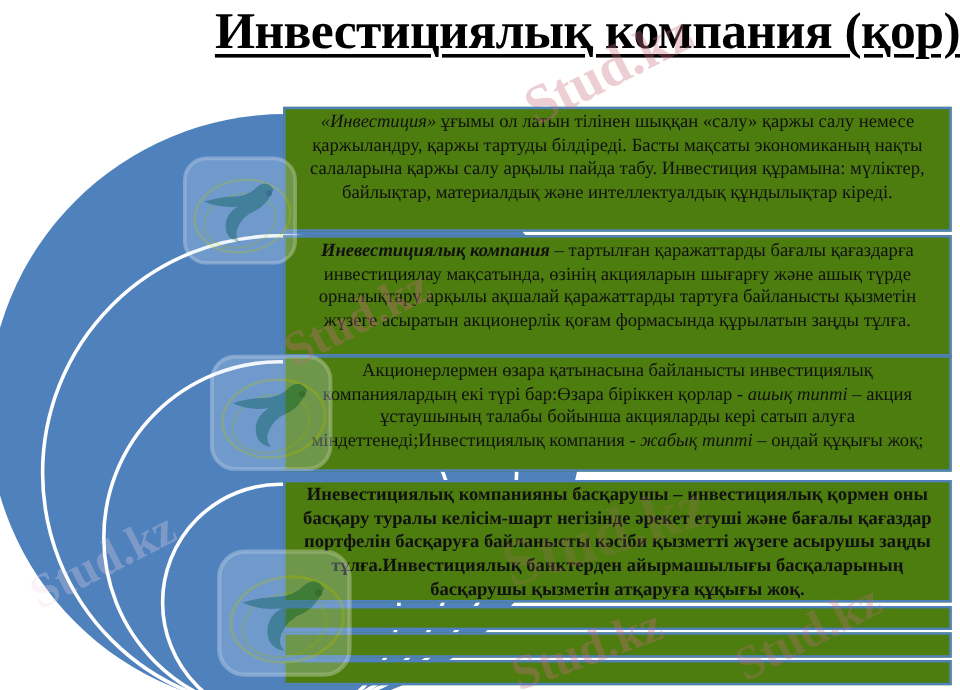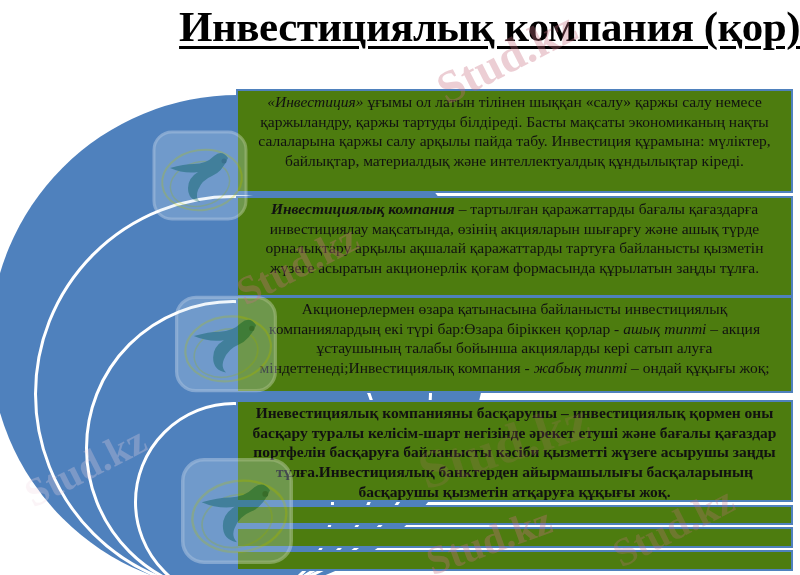--- a/index.html
+++ b/index.html
@@ -67,21 +67,21 @@
     <div class="circle ring3"></div>
     <div class="circle ring4"></div>
   </div>
 
   <h1 class="title">Инвестициялық компания (қор)</h1>
 
   <div class="box b1">
       <div class="box-text"><span class="seg-italic">«Инвестиция»</span><span class="seg-normal"> ұғымы ол латын тілінен шыққан «салу» қаржы салу немесе қаржыландру, қаржы тартуды білдіреді. Басты мақсаты экономиканың нақты салаларына қаржы салу арқылы пайда табу. Инвестиция құрамына: мүліктер, байлықтар, материалдық және интеллектуалдық құндылықтар кіреді.</span></div>
     </div>
   <div class="box b2">
-      <div class="box-text"><span class="seg-bold-italic">Инвестициялық компания</span><span class="seg-normal"> – тартылған қаражаттарды бағалы қағаздарға инвестициялау мақсатында, өзінің акцияларын шығарғу және ашық түрде орналықтару арқылы ақшалай қаражаттарды тартуға байланысты қызметін жүзеге асыратын акционерлік қоғам формасында құрылатын заңды тұлға.</span></div>
+      <div class="box-text"><span class="seg-bold-italic">Иневестициялық компания</span><span class="seg-normal"> – тартылған қаражаттарды бағалы қағаздарға инвестициялау мақсатында, өзінің акцияларын шығарғу және ашық түрде орналықтару арқылы ақшалай қаражаттарды тартуға байланысты қызметін жүзеге асыратын акционерлік қоғам формасында құрылатын заңды тұлға.</span></div>
     </div>
   <div class="box b3">
       <div class="box-text"><span class="seg-normal">Акционерлермен өзара қатынасына байланысты инвестициялық компаниялардың екі түрі бар:Өзара біріккен қорлар - </span><span class="seg-italic">ашық типті</span><span class="seg-normal"> – акция ұстаушының талабы бойынша акцияларды кері сатып алуға міндеттенеді;Инвестициялық компания - </span><span class="seg-italic">жабық типті</span><span class="seg-normal"> – ондай құқығы жоқ;</span></div>
     </div>
   <div class="box b4">
       <div class="box-text"><span class="seg-normal">Иневестициялық компанияны басқарушы – инвестициялық  қормен оны басқару туралы келісім-шарт негізінде әрекет етуші және бағалы қағаздар портфелін басқаруға байланысты кәсіби қызметті жүзеге асырушы заңды тұлға.Инвестициялық банктерден айырмашылығы басқаларының басқарушы қызметін атқаруға құқығы жоқ.</span></div>
     </div>
   <div class="box b5">
       <div class="box-text"></div>
     </div>

